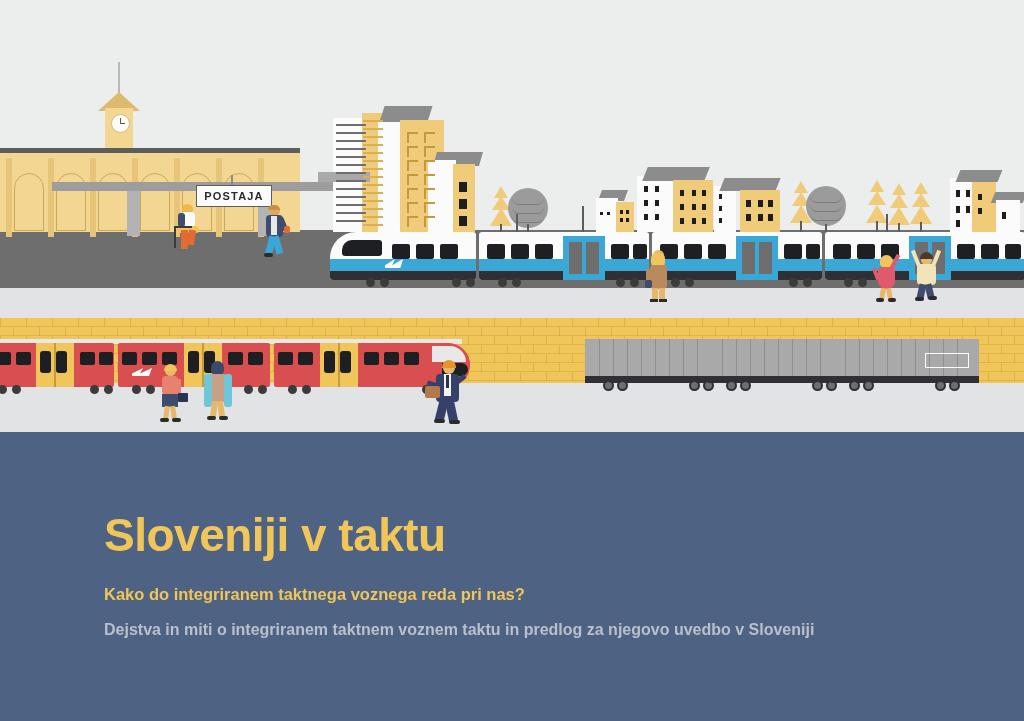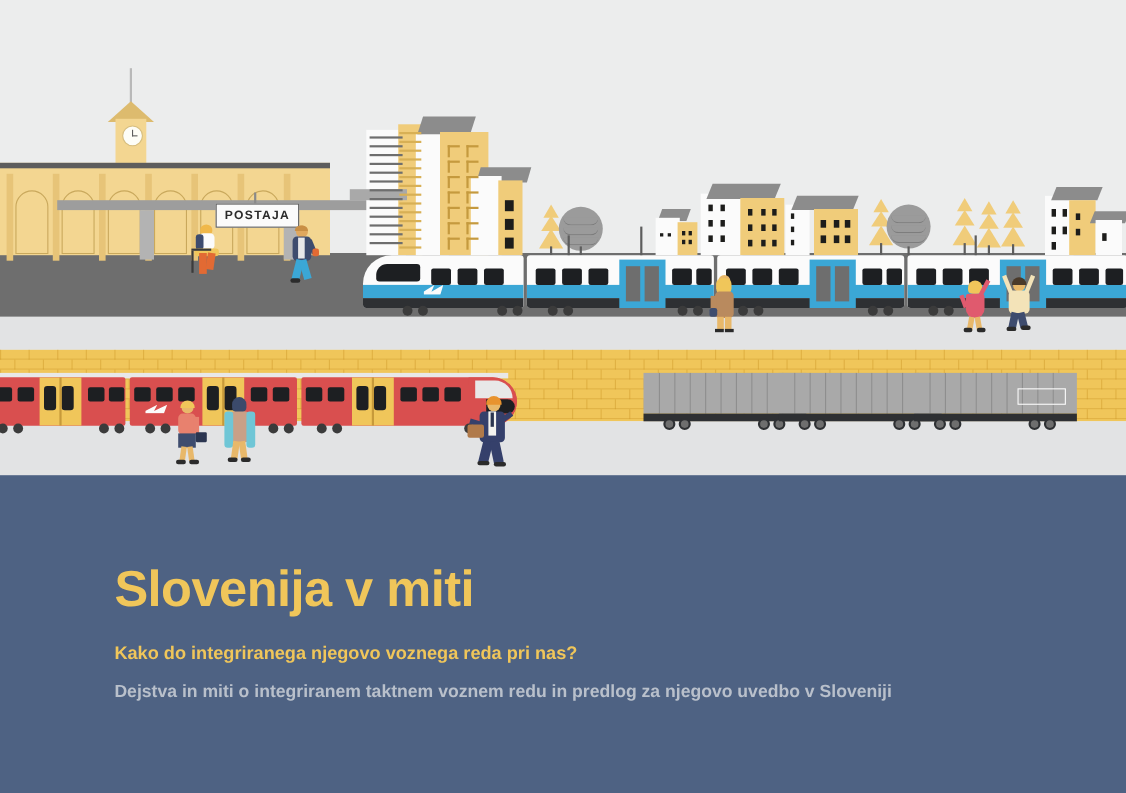--- a/index.html
+++ b/index.html
@@ -785,23 +785,23 @@
     <div class="p" style="left:2px;top:20px;width:12px;height:5px;background:#35406b;transform:rotate(16deg);"></div>
     <div class="p" style="left:0px;top:24px;width:15px;height:12px;background:#b07a4a;border-radius:2px;"></div>
     <div class="p" style="left:32px;top:14px;width:9px;height:5px;background:#35406b;transform:rotate(-34deg);"></div>
     <div class="p" style="left:12px;top:39px;width:9px;height:20px;background:#35406b;transform:rotate(14deg);"></div>
     <div class="p" style="left:22px;top:39px;width:9px;height:20px;background:#35406b;transform:rotate(-12deg);"></div>
     <div class="p" style="left:9px;top:57px;width:11px;height:4px;background:#2b2b2b;border-radius:2px;"></div>
     <div class="p" style="left:24px;top:58px;width:11px;height:4px;background:#2b2b2b;border-radius:2px;"></div>
   </div>
 
 
-  <div id="title">Slovenija v miti</div>
-  <div id="subtitle">Kako do integriranega njegovo voznega reda pri nas?</div>
-  <div id="tagline">Dejstva in miti o integriranem taktnem voznem redu in predlog za njegovo uvedbo v Sloveniji</div>
+  <div id="title">Sloveniji v taktu</div>
+  <div id="subtitle">Kako do integriranem taktnega voznega reda pri nas?</div>
+  <div id="tagline">Dejstva in miti o integriranem taktnem voznem taktu in predlog za njegovo uvedbo v Sloveniji</div>
 
 <div class="win" style="left: 336px; top: 124px; width: 30px; height: 2.4px; background: rgb(110, 110, 110);"></div>
     <div class="win" style="left: 336px; top: 132px; width: 30px; height: 2.4px; background: rgb(110, 110, 110);"></div>
     <div class="win" style="left: 336px; top: 140px; width: 30px; height: 2.4px; background: rgb(110, 110, 110);"></div>
     <div class="win" style="left: 336px; top: 148px; width: 30px; height: 2.4px; background: rgb(110, 110, 110);"></div>
     <div class="win" style="left: 336px; top: 156px; width: 30px; height: 2.4px; background: rgb(110, 110, 110);"></div>
     <div class="win" style="left: 336px; top: 164px; width: 30px; height: 2.4px; background: rgb(110, 110, 110);"></div>
     <div class="win" style="left: 336px; top: 172px; width: 30px; height: 2.4px; background: rgb(110, 110, 110);"></div>
     <div class="win" style="left: 336px; top: 180px; width: 30px; height: 2.4px; background: rgb(110, 110, 110);"></div>
     <div class="win" style="left: 336px; top: 188px; width: 30px; height: 2.4px; background: rgb(110, 110, 110);"></div>

